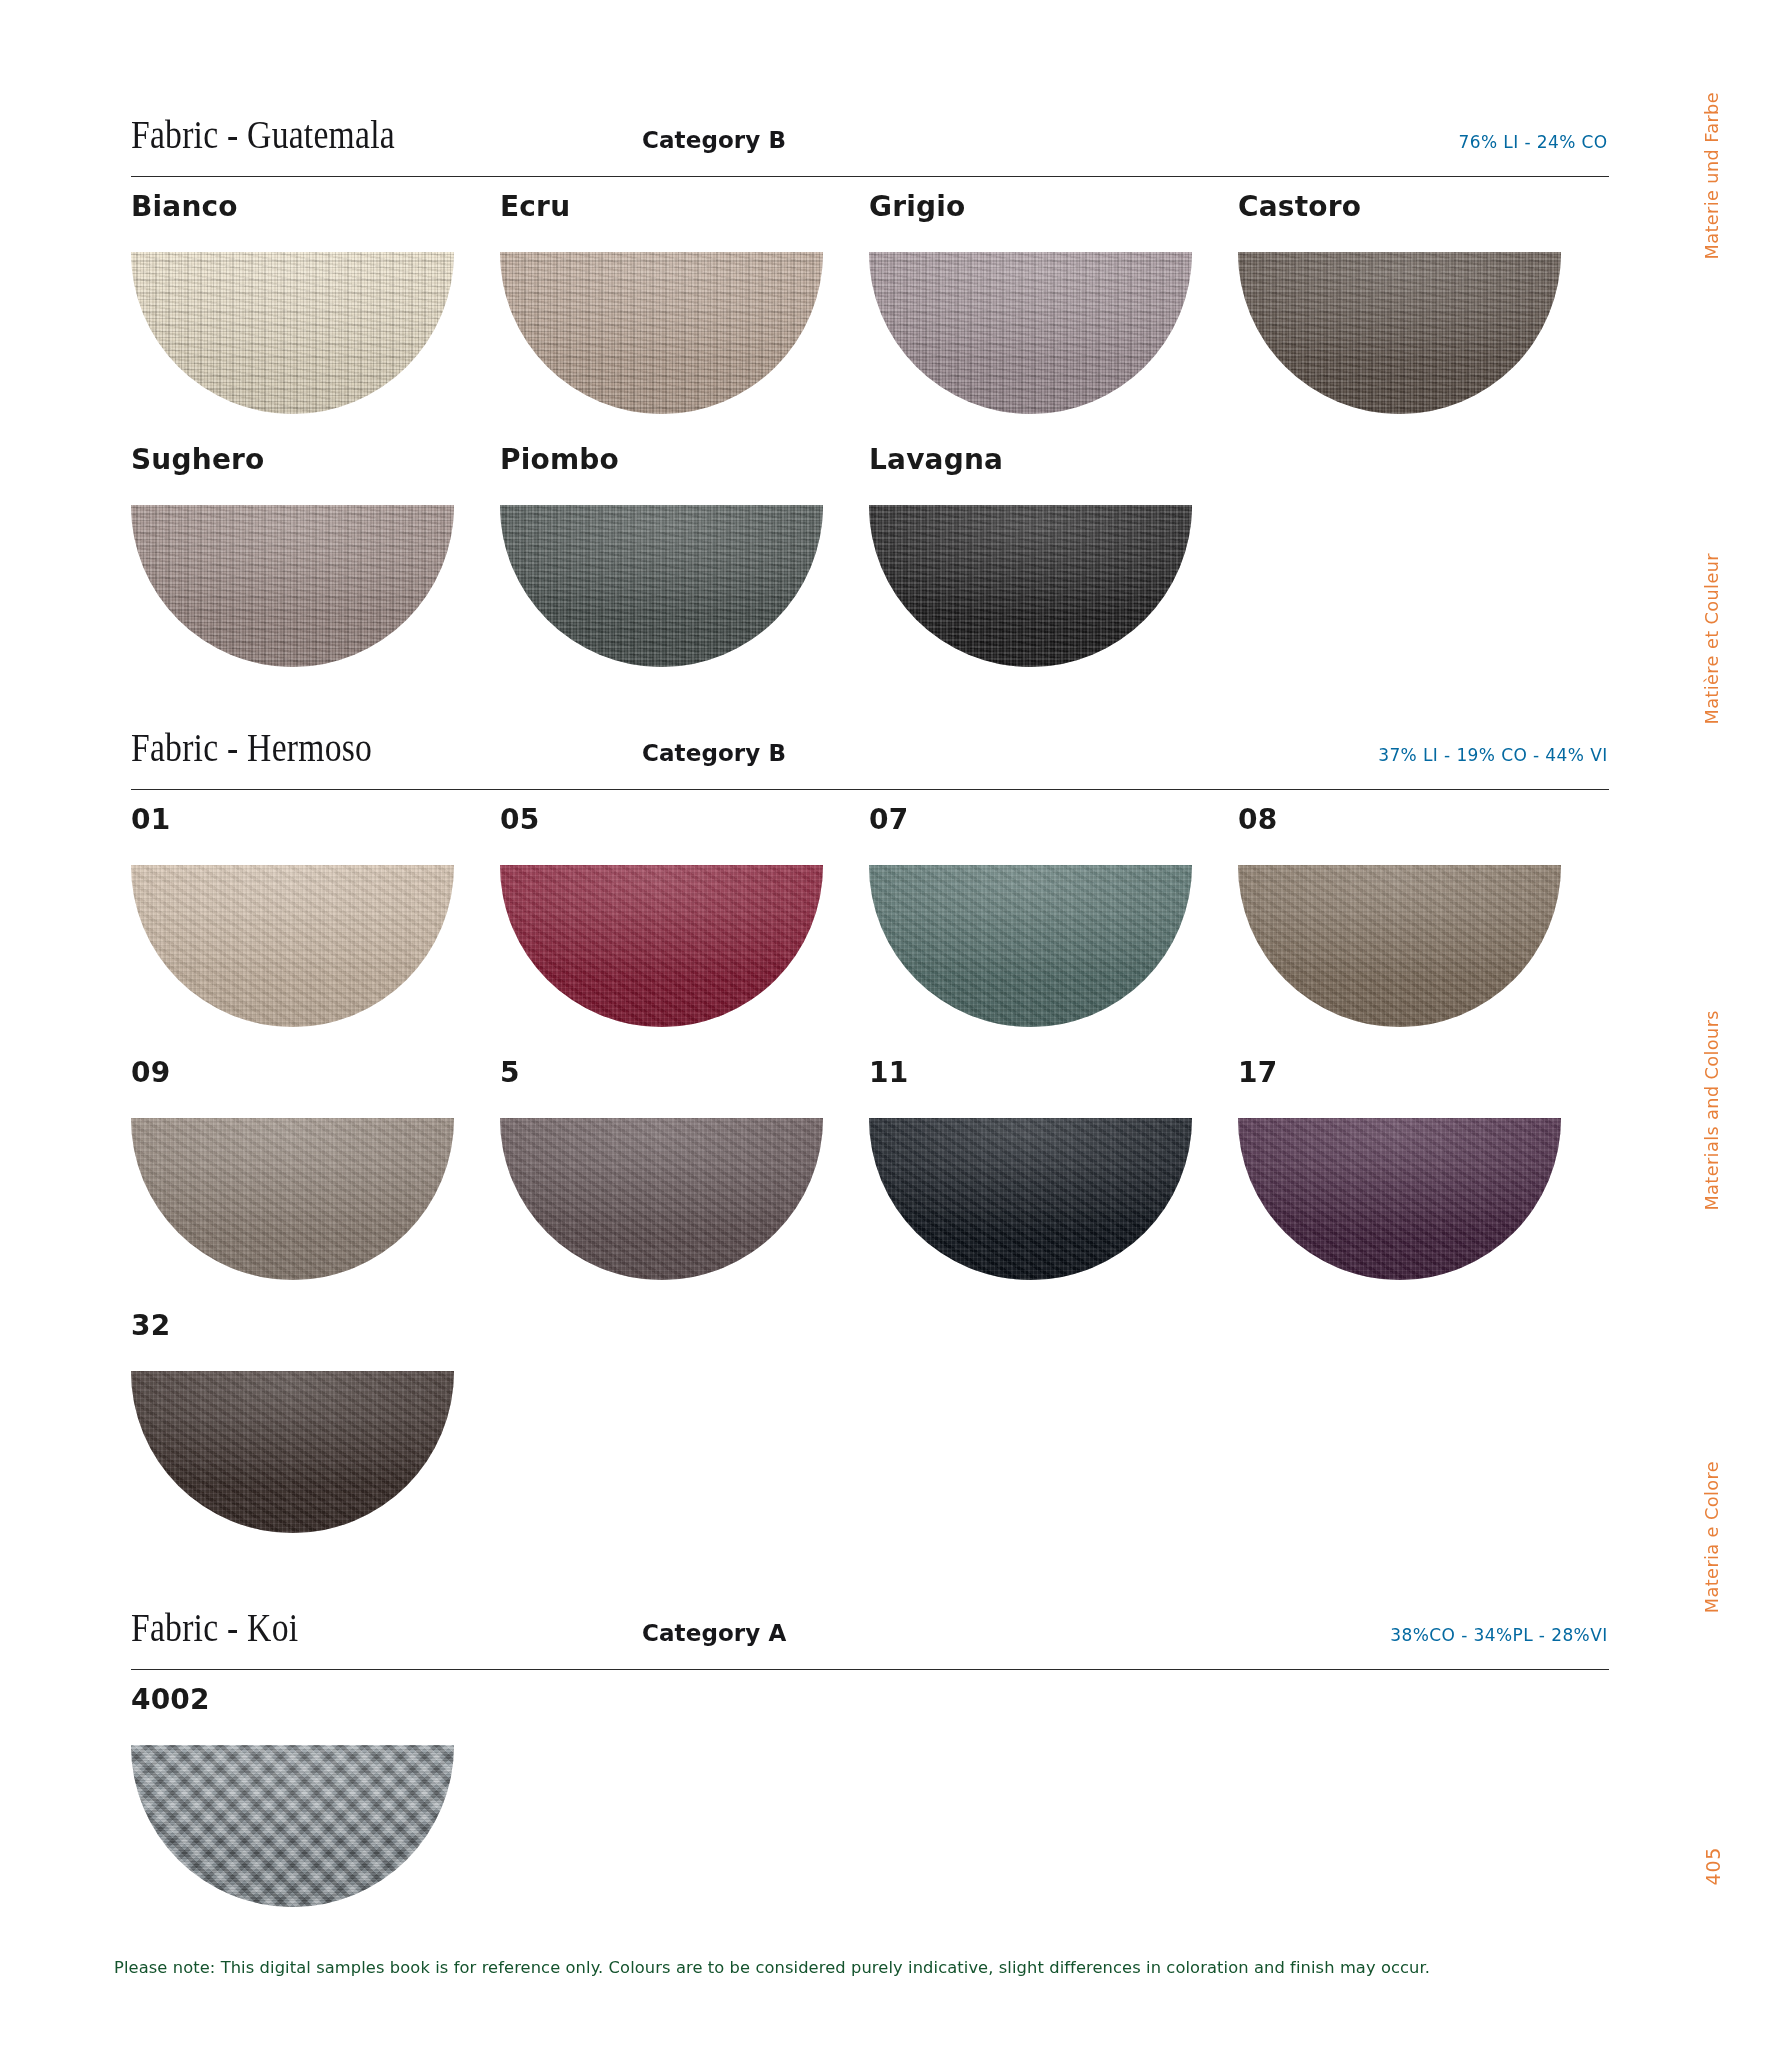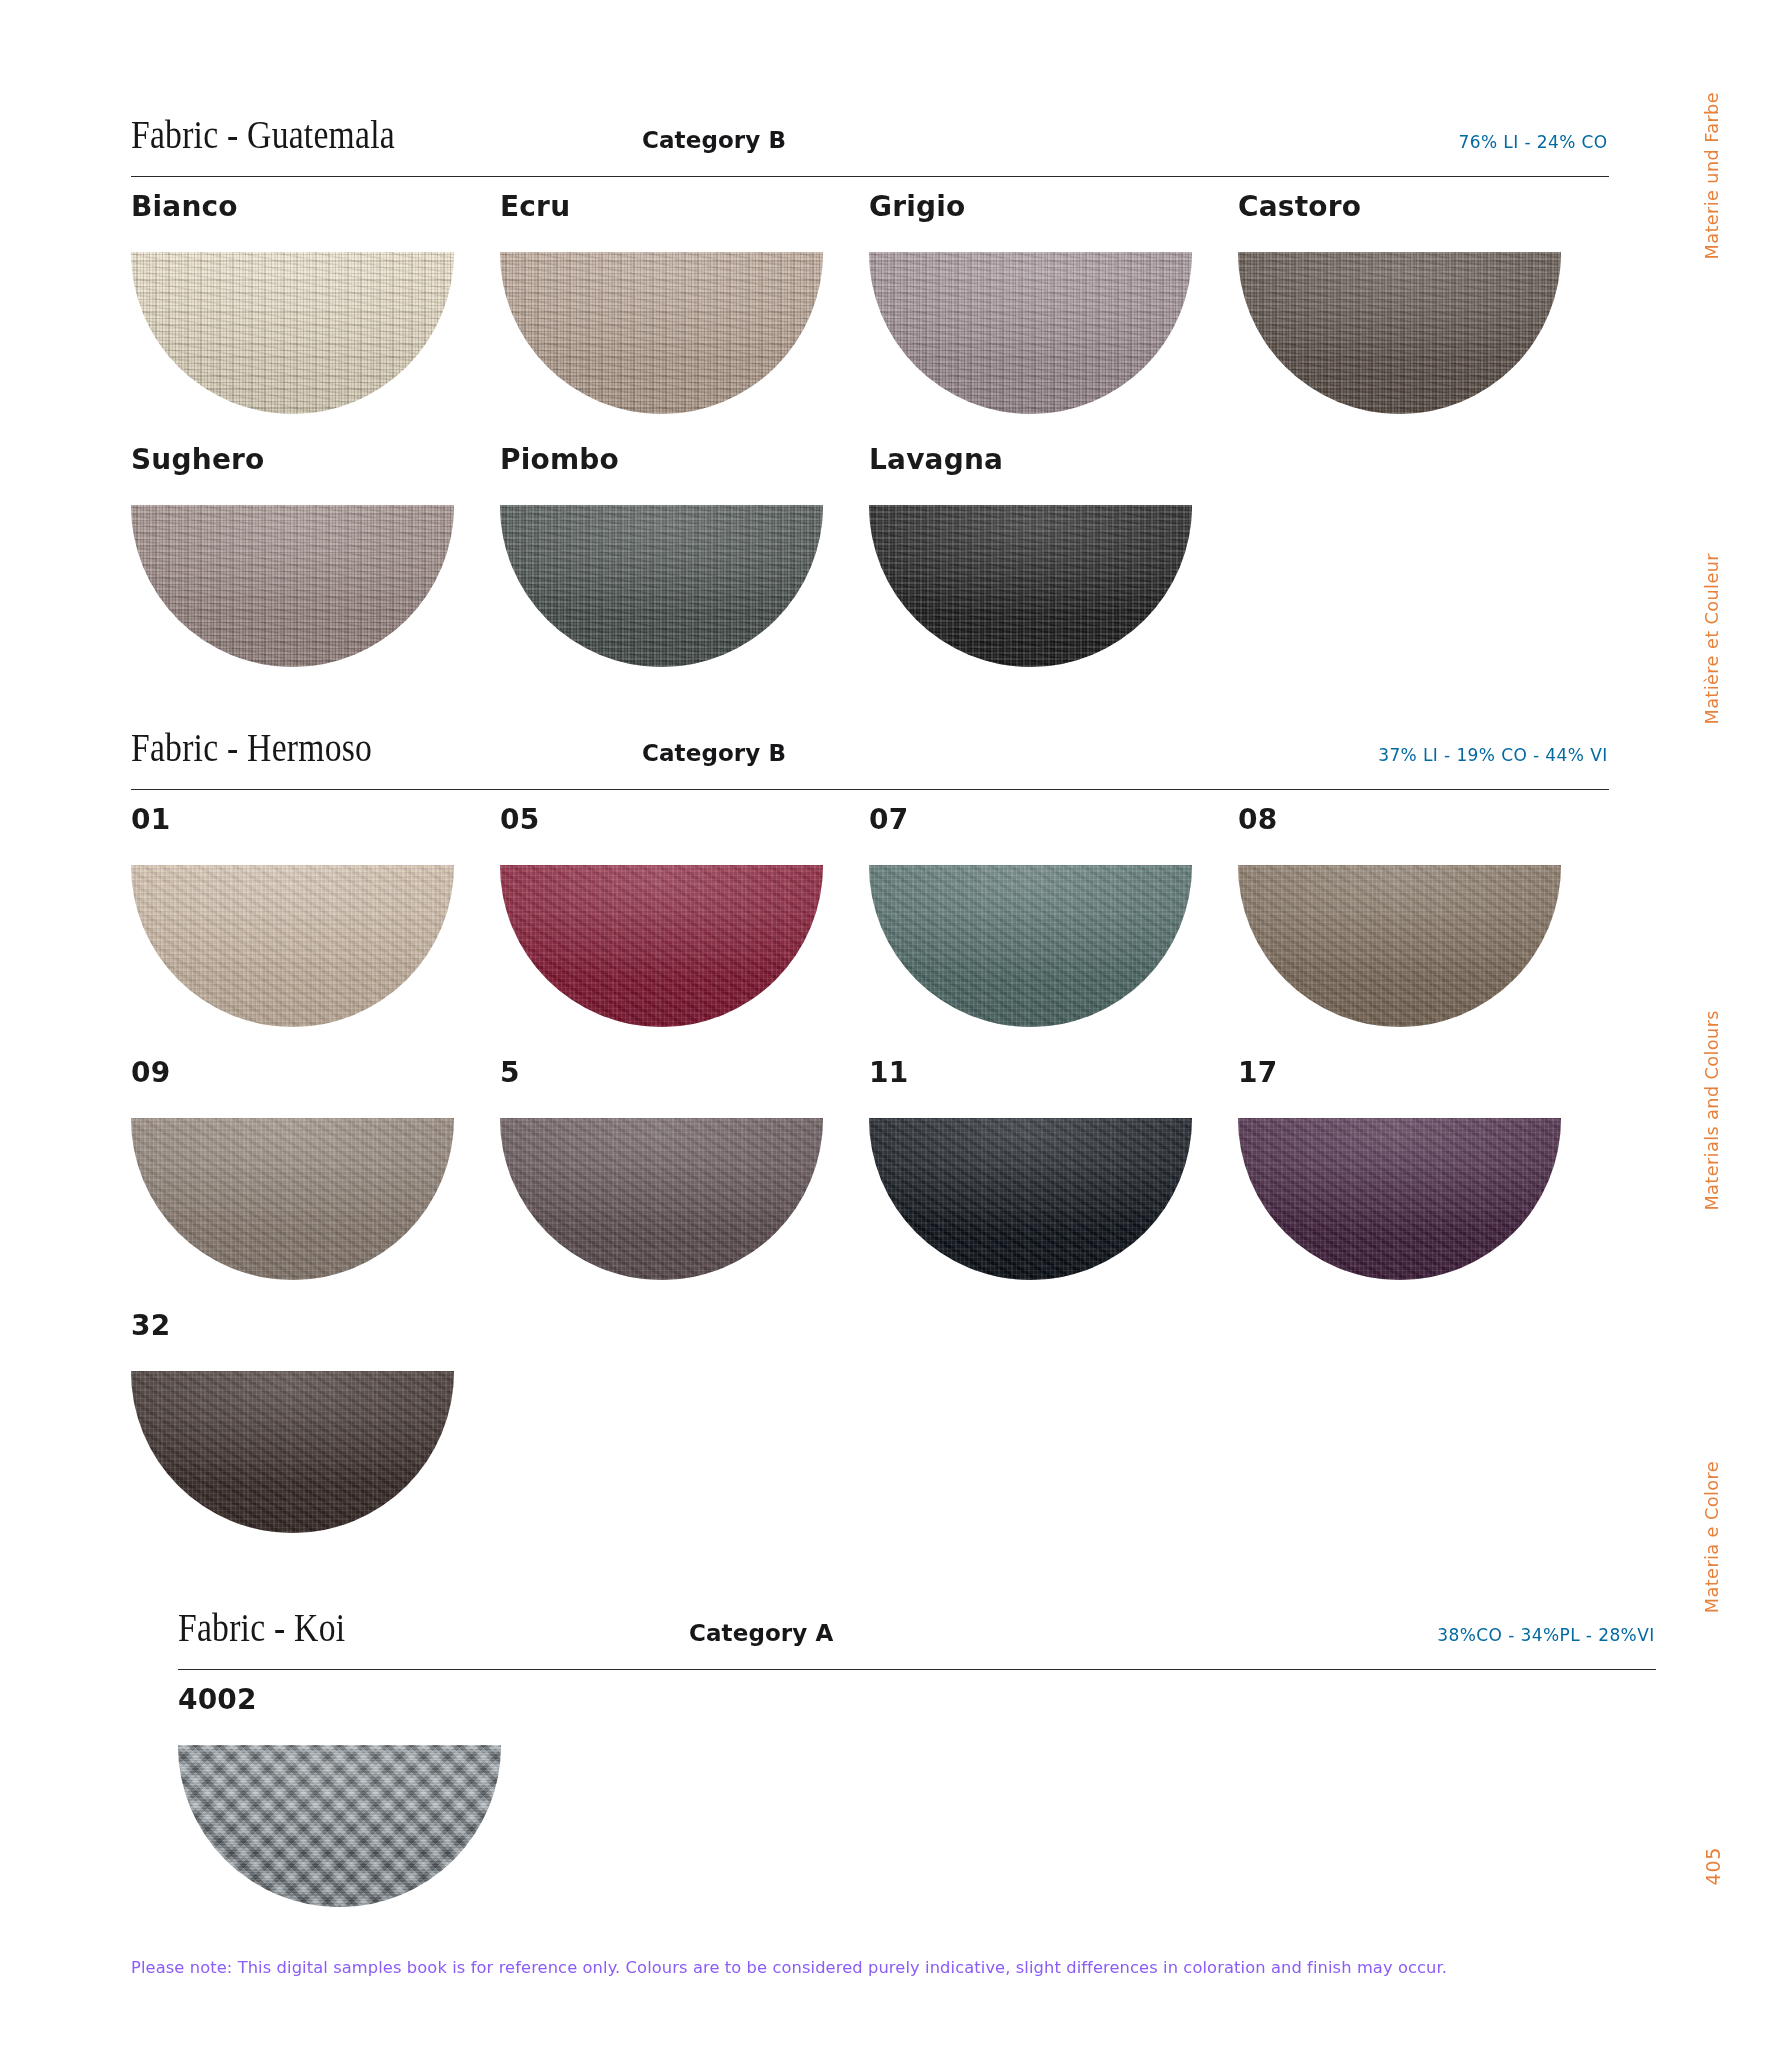--- a/index.html
+++ b/index.html
@@ -211,33 +211,33 @@
         rgba(0,0,0,0.10) 0px, rgba(0,0,0,0.10) 1.4px,
         rgba(255,255,255,0.06) 1.4px, rgba(255,255,255,0.06) 2.8px),
       radial-gradient(ellipse 120% 100% at 50% 10%,
         rgba(255,255,255,0.12), rgba(255,255,255,0) 60%),
       linear-gradient(180deg, rgba(255,255,255,0.03), rgba(0,0,0,0.08));
   }
 
   
   .footer-note {
     position: absolute;
-    left: 131px;
+    left: 114px;
     top: 1958px;
     font-family: "DejaVu Sans", sans-serif;
     font-size: 16.3px;
-    color: #8b5cf6;
+    color: #14532d;
     letter-spacing: 0.1px;
     white-space: nowrap;
   }
 
   
   .sec-guatemala { position: absolute; top: 92px;  left: 131px; width: 1478px; }
   .sec-hermoso   { position: absolute; top: 705px;  left: 131px; width: 1478px; }
-  .sec-koi       { position: absolute; top: 1585px; left: 131px; width: 1478px; margin-left: 47px; }
+  .sec-koi       { position: absolute; top: 1585px; left: 131px; width: 1478px; }
 </style>
 </head>
 <body>
 
 <div class="page">
 
   <div class="side-rail">
     <div class="side-label s1">Materie und Farbe</div>
     <div class="side-label s2">Matière et Couleur</div>
     <div class="side-label s3">Materials and Colours</div>

